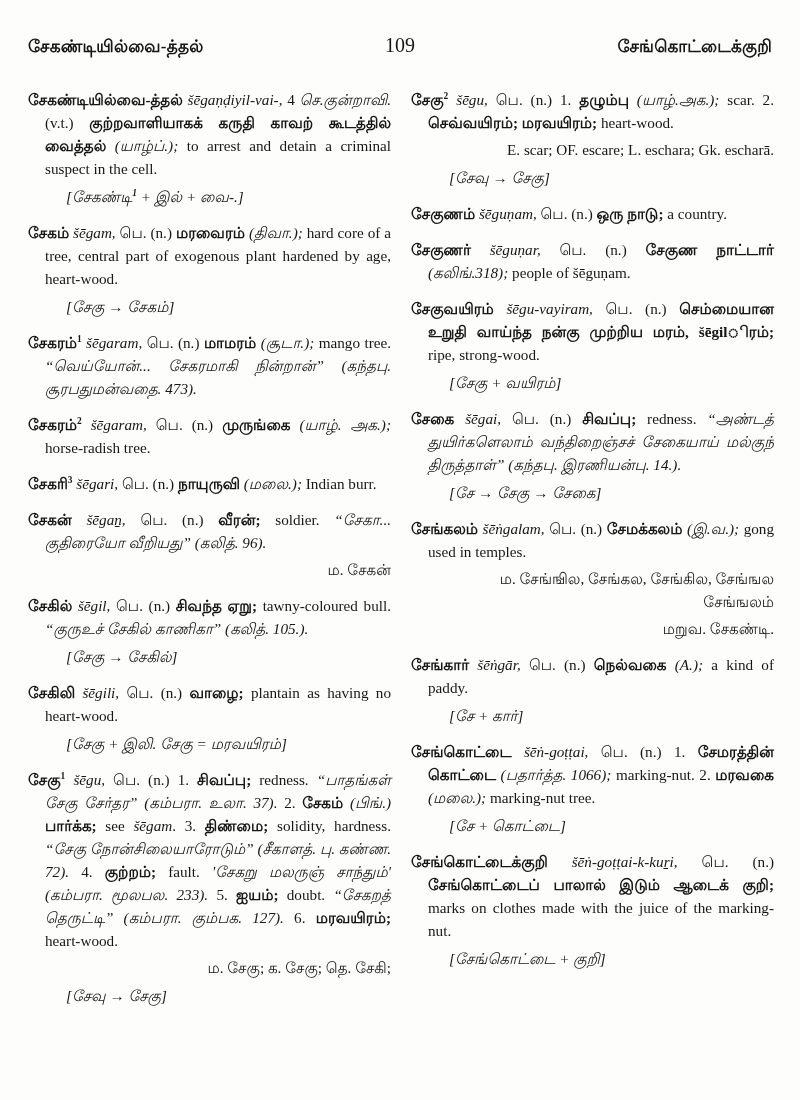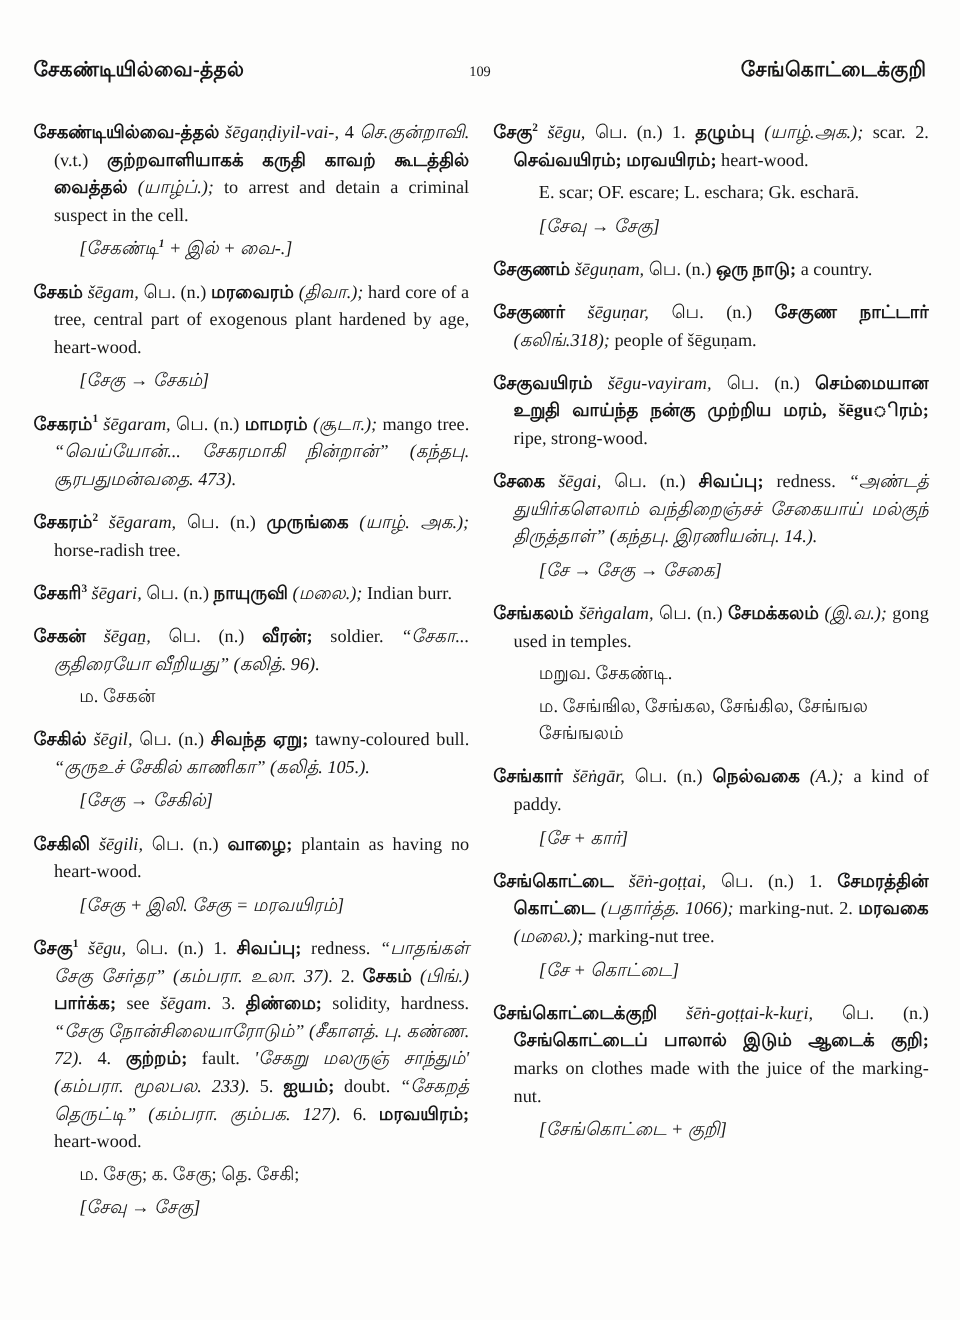--- a/index.html
+++ b/index.html
@@ -3,40 +3,40 @@
 <meta charset="utf-8">
 <style>
   html, body { margin: 0; padding: 0; }
   body {
     width: 800px; height: 1100px;
     background: #fdfdfc;
     color: #161616;
     font-family: "Liberation Serif", "DejaVu Serif", serif;
     overflow: hidden;
   }
-  .page { padding: 48px 26px 0 28px; box-sizing: border-box; }
+  .page { padding: 34px 26px 0 28px; box-sizing: border-box; }
   .hdr {
     display: grid;
     grid-template-columns: 1fr auto 1fr;
     align-items: baseline;
     margin: 0 2px 30px 0;
   }
   .hdr-left  { font-weight: 700; font-size: 17px; letter-spacing: .2px; }
-  .hdr-center{ font-size: 12px; text-align: center; }
+  .hdr-center{ font-size: 20px; text-align: center; }
   .hdr-right { font-weight: 700; font-size: 17px; text-align: right; letter-spacing: .2px; }
   .cols { display: flex; gap: 20px; }
   .col  { width: 50%; font-size: 15.2px; line-height: 23px; }
   .entry { margin-bottom: 13px; }
   .entry p { margin: 0; }
   p.main {
     text-align: justify;
     padding-left: 17px;
     text-indent: -17px;
   }
-  p.note { margin: 4px 0 0 38px; text-align: left; }
+  p.note { margin: 4px 0 0 38px; text-align: right; }
   p.etym { margin: 5px 0 0 38px; font-style: italic; font-weight: 500; }
   .seg-hw { font-weight: 700; }
   .seg-b  { font-weight: 700; }
   .seg-tr { font-style: italic; }
   .seg-it { font-style: italic; }
   sup.seg-sup {
     font-size: 0.62em;
     font-weight: 600;
     line-height: 0;
     vertical-align: super;
@@ -94,30 +94,31 @@
           <p class="note"><span class="seg-rm">E. scar; OF. escare; L. eschara; Gk. escharā.</span></p>
           <p class="etym"><span class="seg-rm">[சேவு → சேகு]</span></p>
         </div>
         <div class="entry">
           <p class="main"><span class="seg-hw">சேகுணம் </span><span class="seg-tr">šēguṇam, </span><span class="seg-rm">பெ. (n.) </span><span class="seg-b">ஒரு நாடு; </span><span class="seg-rm">a country.</span></p>
         </div>
         <div class="entry">
           <p class="main"><span class="seg-hw">சேகுணர் </span><span class="seg-tr">šēguṇar, </span><span class="seg-rm">பெ. (n.) </span><span class="seg-b">சேகுண நாட்டார் </span><span class="seg-it">(கலிங்.318); </span><span class="seg-rm">people of šēguṇam.</span></p>
         </div>
         <div class="entry">
-          <p class="main"><span class="seg-hw">சேகுவயிரம் </span><span class="seg-tr">šēgu-vayiram, </span><span class="seg-rm">பெ. (n.) </span><span class="seg-b">செம்மையான உறுதி வாய்ந்த நன்கு முற்றிய மரம், šēguிரம்; </span><span class="seg-rm">ripe, strong-wood.</span></p>
+          <p class="main"><span class="seg-hw">சேகுவயிரம் </span><span class="seg-tr">šēgu-vayiram, </span><span class="seg-rm">பெ. (n.) </span><span class="seg-b">செம்மையான உறுதி வாய்ந்த நன்கு முற்றிய மரம், šēgilிரம்; </span><span class="seg-rm">ripe, strong-wood.</span></p>
+          <p class="etym"><span class="seg-rm">[சேகு + வயிரம்]</span></p>
         </div>
         <div class="entry">
           <p class="main"><span class="seg-hw">சேகை </span><span class="seg-tr">šēgai, </span><span class="seg-rm">பெ. (n.) </span><span class="seg-b">சிவப்பு; </span><span class="seg-rm">redness. </span><span class="seg-it">“அண்டத் துயிர்களெலாம் வந்திறைஞ்சச் சேகையாய் மல்குந் திருத்தாள்” (கந்தபு. இரணியன்பு. 14.).</span></p>
           <p class="etym"><span class="seg-rm">[சே → சேகு → சேகை]</span></p>
         </div>
         <div class="entry">
           <p class="main"><span class="seg-hw">சேங்கலம் </span><span class="seg-tr">šēṅgalam, </span><span class="seg-rm">பெ. (n.) </span><span class="seg-b">சேமக்கலம் </span><span class="seg-it">(இ.வ.); </span><span class="seg-rm">gong used in temples.</span></p>
+          <p class="note"><span class="seg-rm">ம. சேங்ஙில, சேங்கல, சேங்கில, சேங்ஙல சேங்ஙலம்</span></p>
           <p class="note"><span class="seg-rm">மறுவ. சேகண்டி.</span></p>
-          <p class="note"><span class="seg-rm">ம. சேங்ஙில, சேங்கல, சேங்கில, சேங்ஙல சேங்ஙலம்</span></p>
         </div>
         <div class="entry">
         </div>
         <div class="entry">
           <p class="main"><span class="seg-hw">சேங்கார் </span><span class="seg-tr">šēṅgār, </span><span class="seg-rm">பெ. (n.) </span><span class="seg-b">நெல்வகை </span><span class="seg-it">(A.); </span><span class="seg-rm">a kind of paddy.</span></p>
           <p class="etym"><span class="seg-rm">[சே + கார்]</span></p>
         </div>
         <div class="entry">
           <p class="main"><span class="seg-hw">சேங்கொட்டை </span><span class="seg-tr">šēṅ-goṭṭai, </span><span class="seg-rm">பெ. (n.) 1. </span><span class="seg-b">சேமரத்தின் கொட்டை </span><span class="seg-it">(பதார்த்த. 1066); </span><span class="seg-rm">marking-nut. 2. </span><span class="seg-b">மரவகை </span><span class="seg-it">(மலை.); </span><span class="seg-rm">marking-nut tree.</span></p>
           <p class="etym"><span class="seg-rm">[சே + கொட்டை]</span></p>

